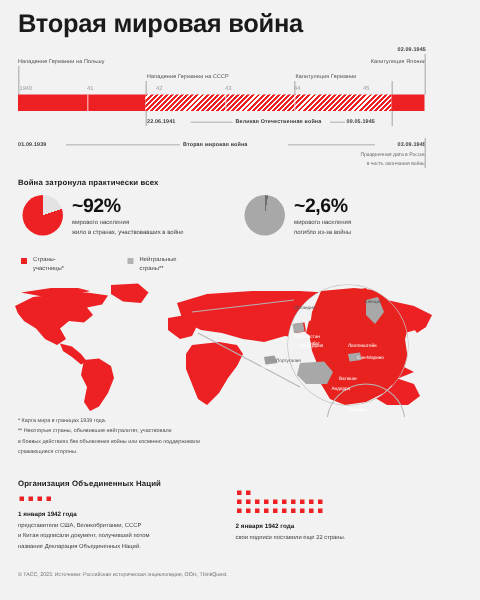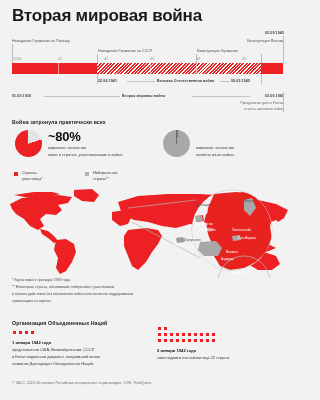--- a/index.html
+++ b/index.html
@@ -114,26 +114,27 @@
 
     <div class="tl-note" style="right:0px;top:71px;">Праздничная дата в России</div>
     <div class="tl-note" style="right:0px;top:77px;">в честь окончания войны</div>
     <div class="lead-v" style="left:271px;top:62px;height:20px;"></div>
   </div>
 
   <div class="sec-h" style="left:12px;top:119px;">Война затронула практически всех</div>
 
   <div class="pie" style="left:15px;top:130px;width:27px;height:27px;
        background:conic-gradient(from 0deg,#e3e3e3 0 20%,#ed2024 20% 100%);"></div>
-  <div class="big-num" style="left:48px;top:129px;">~80%</div>
+  <div class="big-num" style="left:48px;top:129px;">~92%</div>
   <div class="sub" style="left:48px;top:145px;">мирового населения</div>
   <div class="sub" style="left:48px;top:152px;">жило в странах, участвовавших в войне</div>
 
   <div class="pie" style="left:163px;top:130px;width:27px;height:27px;
        background:conic-gradient(from 0deg,#6e6e6e 0 2.6%,#a8a8a8 2.6% 100%);"></div>
+  <div class="big-num" style="left:196px;top:129px;">~2,6%</div>
   <div class="sub" style="left:196px;top:145px;">мирового населения</div>
   <div class="sub" style="left:196px;top:152px;">погибло из-за войны</div>
 
   <div class="lg-sq" style="left:14px;top:172px;background:#ed2024;"></div>
   <div class="lg-tx" style="left:22px;top:170px;">Страны-</div>
   <div class="lg-tx" style="left:22px;top:176px;">участницы*</div>
 
   <div class="lg-sq" style="left:85px;top:172px;background:#b3b3b3;"></div>
   <div class="lg-tx" style="left:93px;top:170px;">Нейтральные</div>
   <div class="lg-tx" style="left:93px;top:176px;">страны**</div>

